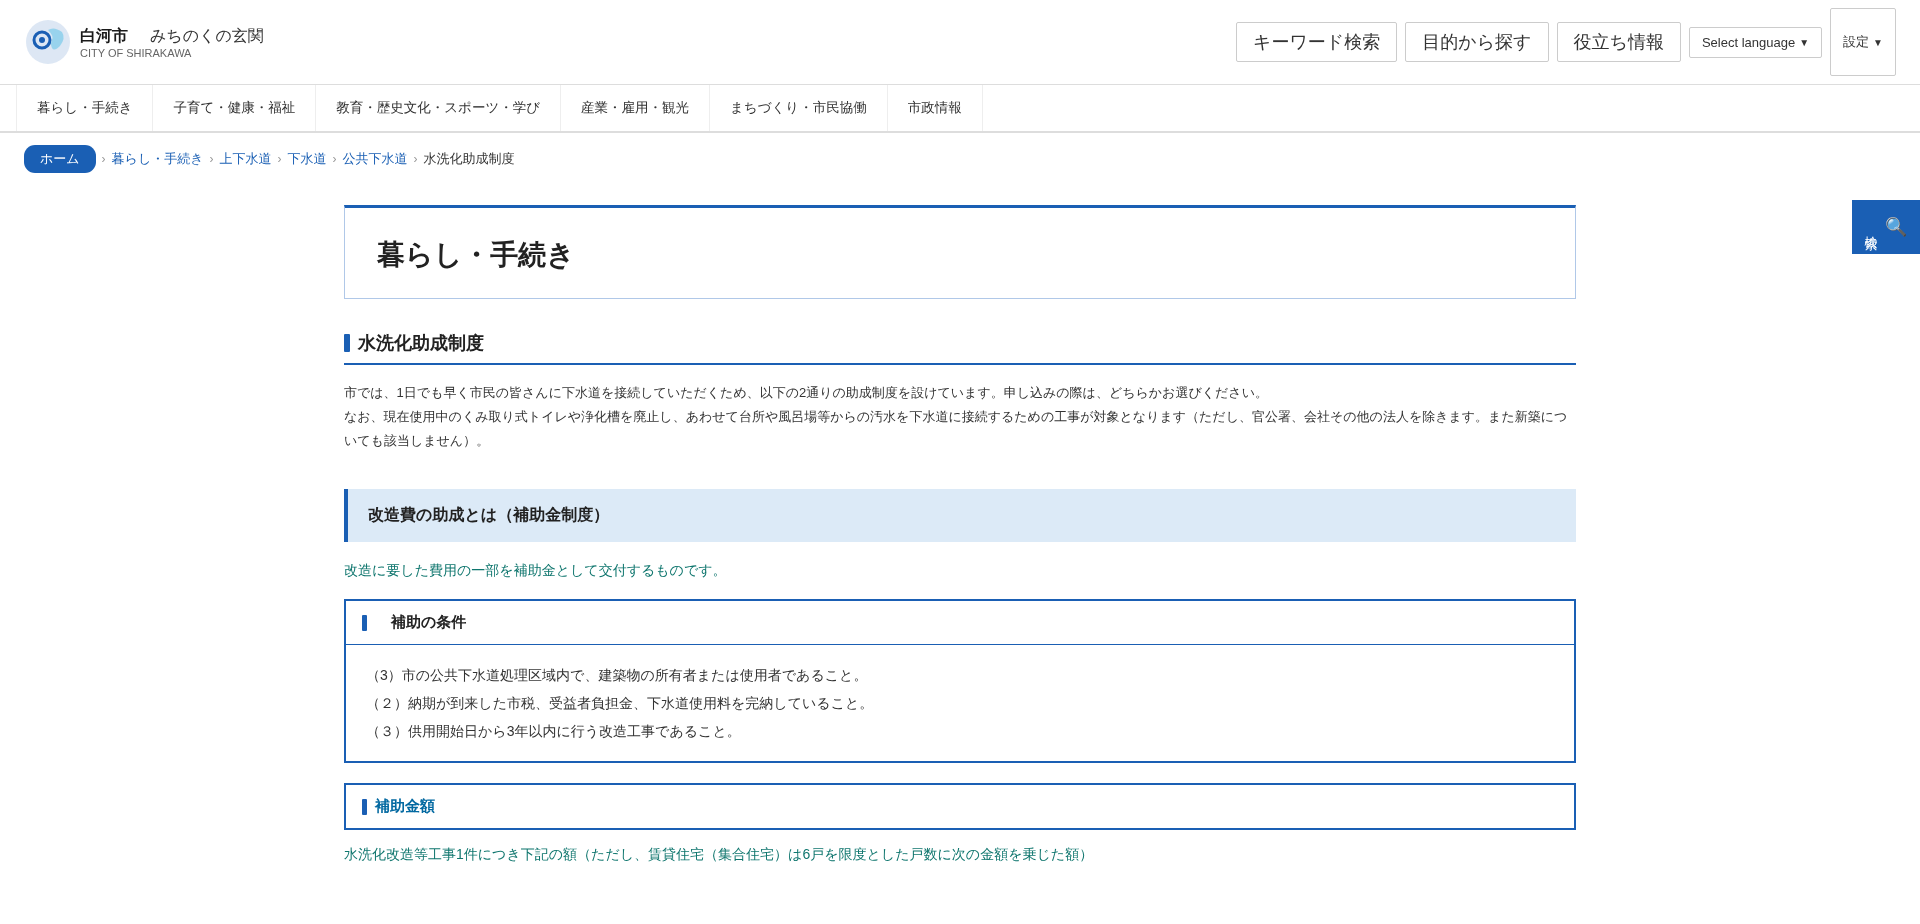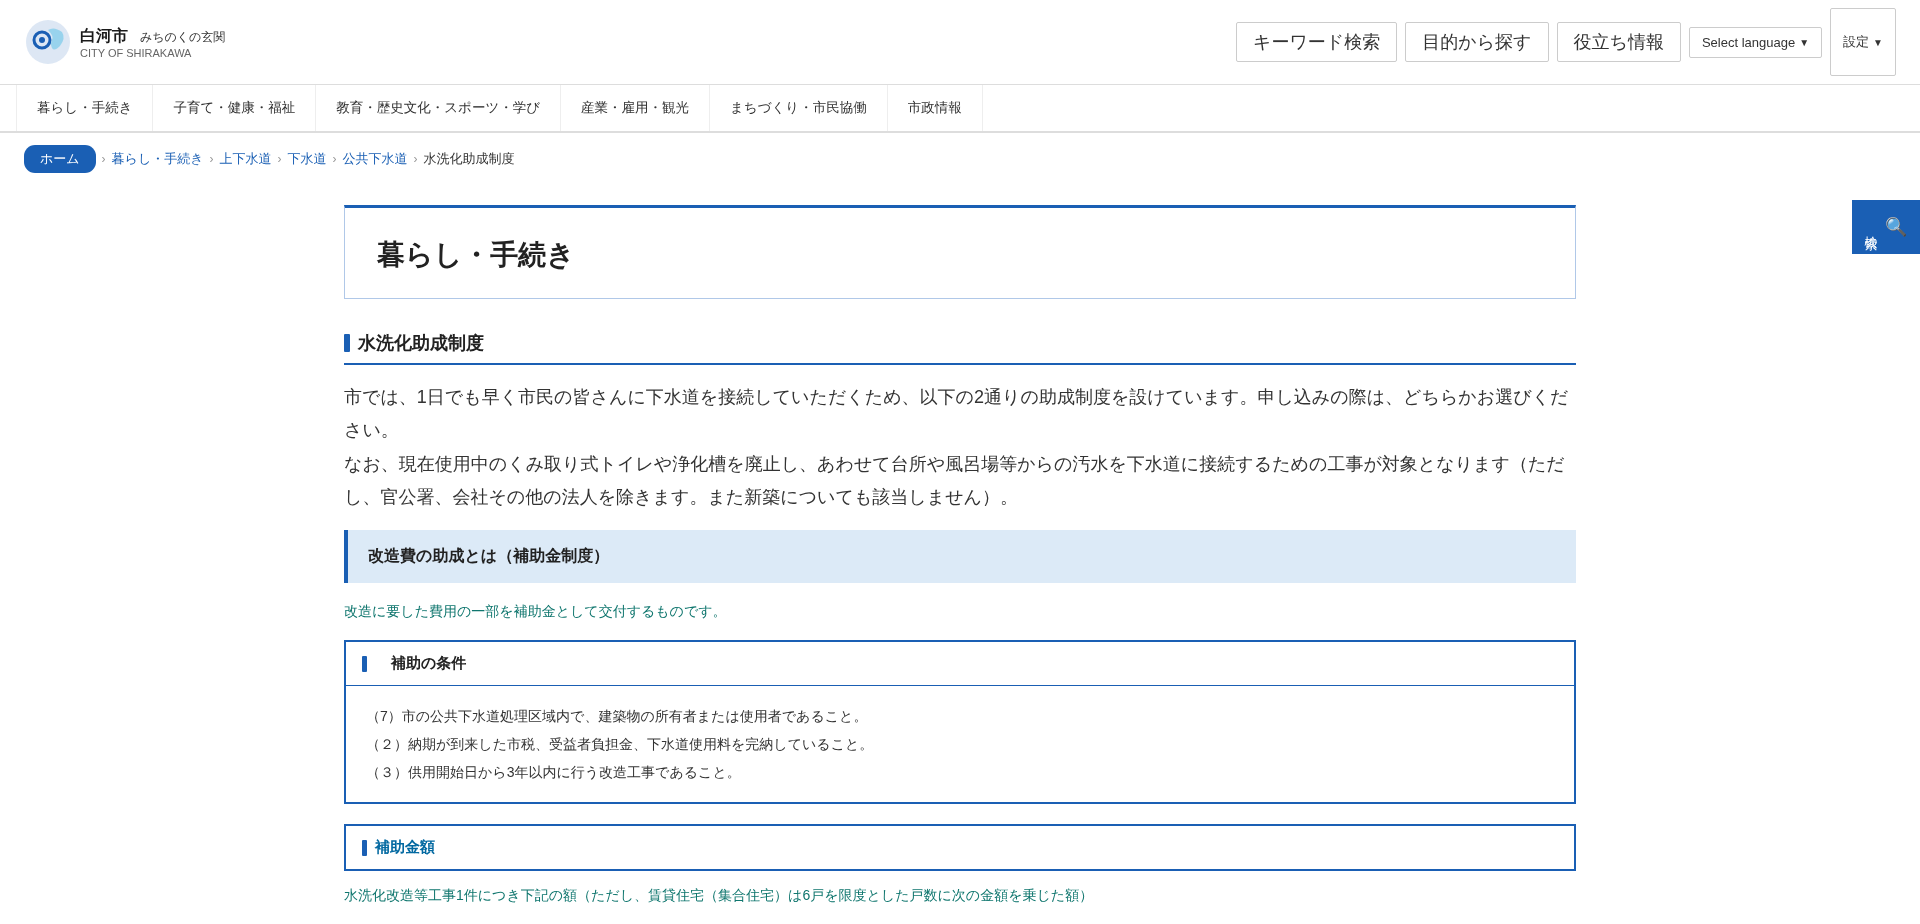--- a/index.html
+++ b/index.html
@@ -151,24 +151,24 @@
       display: inline-block;
       width: 6px;
       height: 18px;
       background: #1a5fb4;
       border-radius: 1px;
       flex-shrink: 0;
     }
 
     
     .body-text {
-      font-size: 18px;
+      font-size: 13px;
       line-height: 1.85;
       color: #333;
-      margin-bottom: 16px;
+      margin-bottom: 36px;
     }
 
     
     .blue-section-box {
       background: #dceaf7;
       border-left: 4px solid #1a5fb4;
       padding: 16px 20px;
       margin-bottom: 16px;
       font-size: 16px;
       font-weight: bold;
@@ -264,21 +264,21 @@
   <div class="header-logo">
 
     <svg class="logo-icon" viewBox="0 0 48 48">
       <circle cx="24" cy="24" r="22" fill="#1a5fb4" opacity="0.15"></circle>
       <circle cx="18" cy="22" r="8" fill="none" stroke="#1a5fb4" stroke-width="3"></circle>
       <circle cx="18" cy="22" r="3" fill="#1a5fb4"></circle>
       <path d="M24 12 Q30 8 38 14 Q42 20 36 28 Q30 34 28 30 Q26 26 28 22 Q30 18 24 12Z" fill="#87ceeb" opacity="0.8"></path>
     </svg>
     <div>
       <span style="font-size:16px;font-weight:bold;color:#1a1a1a;">白河市</span>
-      <span style="font-size:12px;color:#333;margin-left:8px;">みちのくの玄関</span>
+      <span style="font-size:16px;color:#333;margin-left:18px;">みちのくの玄関</span>
       <span class="logo-sub">CITY OF SHIRAKAWA</span>
     </div>
   </div>
   <div class="header-nav">
     <button class="header-btn">キーワード検索</button>
     <button class="header-btn">目的から探す</button>
     <button class="header-btn">役立ち情報</button>
     <button class="header-btn-lang">
       <span>Select language</span>
       <span class="chevron-down">▼</span>
@@ -335,21 +335,21 @@
 
   <p class="section-text">改造に要した費用の一部を補助金として交付するものです。</p>
 
   <div class="sub-section-box">
     <div class="sub-section-header">
       <span class="sub-section-marker"></span>
       <span>補助の条件</span>
     </div>
     <div class="sub-section-content">
       <ul class="conditions-list">
-        <li>（7）市の公共下水道処理区域内で、建築物の所有者または使用者であること。</li>
+        <li>（3）市の公共下水道処理区域内で、建築物の所有者または使用者であること。</li>
         <li>（２）納期が到来した市税、受益者負担金、下水道使用料を完納していること。</li>
         <li>（３）供用開始日から3年以内に行う改造工事であること。</li>
       </ul>
     </div>
   </div>
 
   <div class="sub-section-box2">
     <div class="sub-section-header2">
       <span class="sub-section-marker"></span>
       <span>補助金額</span>

